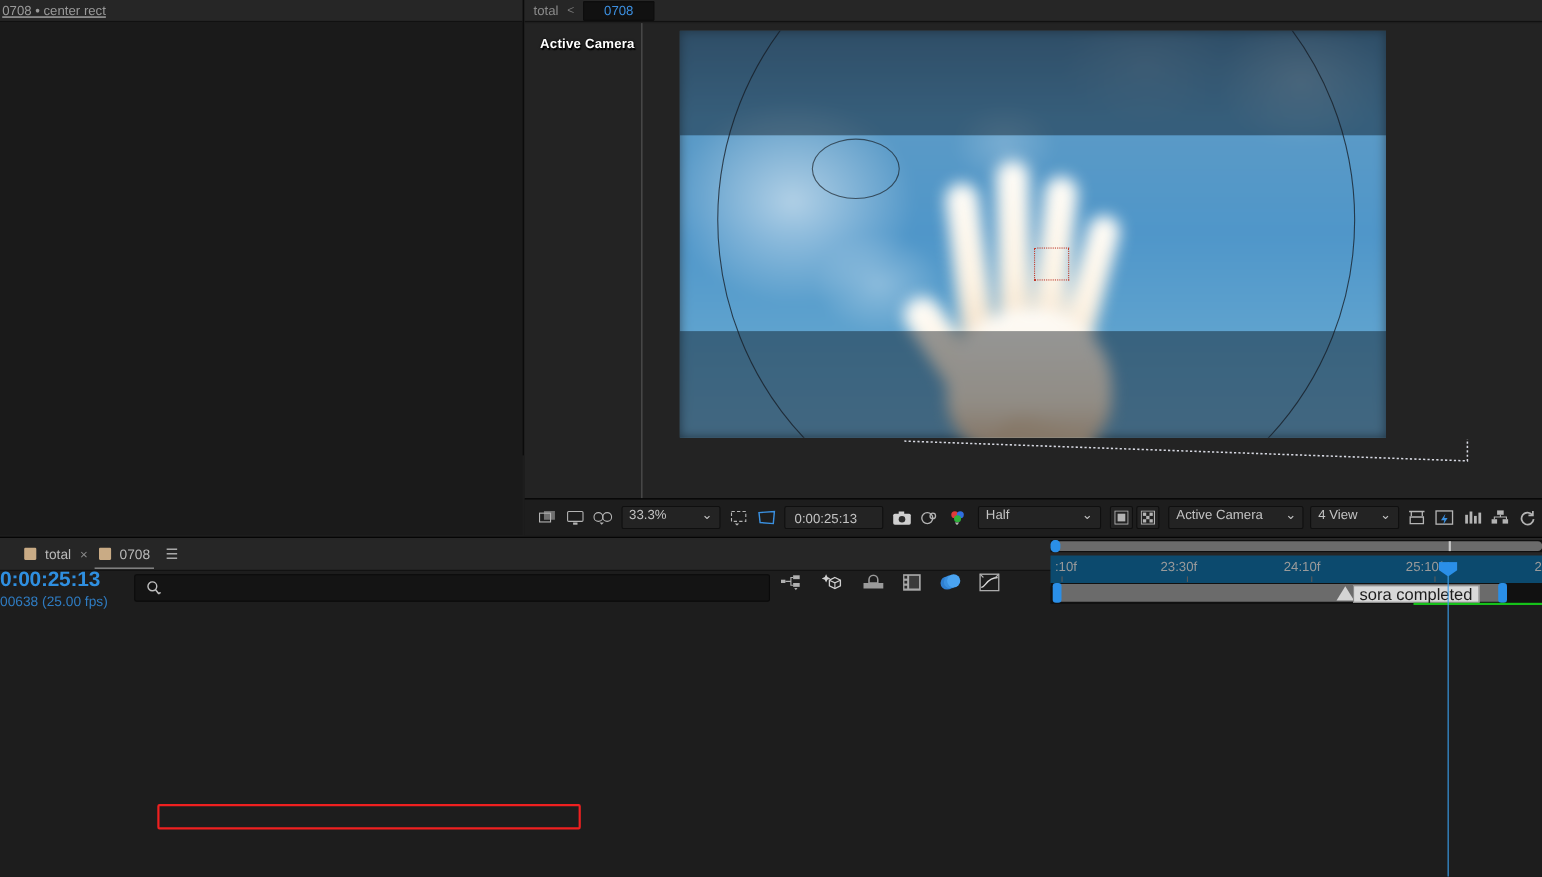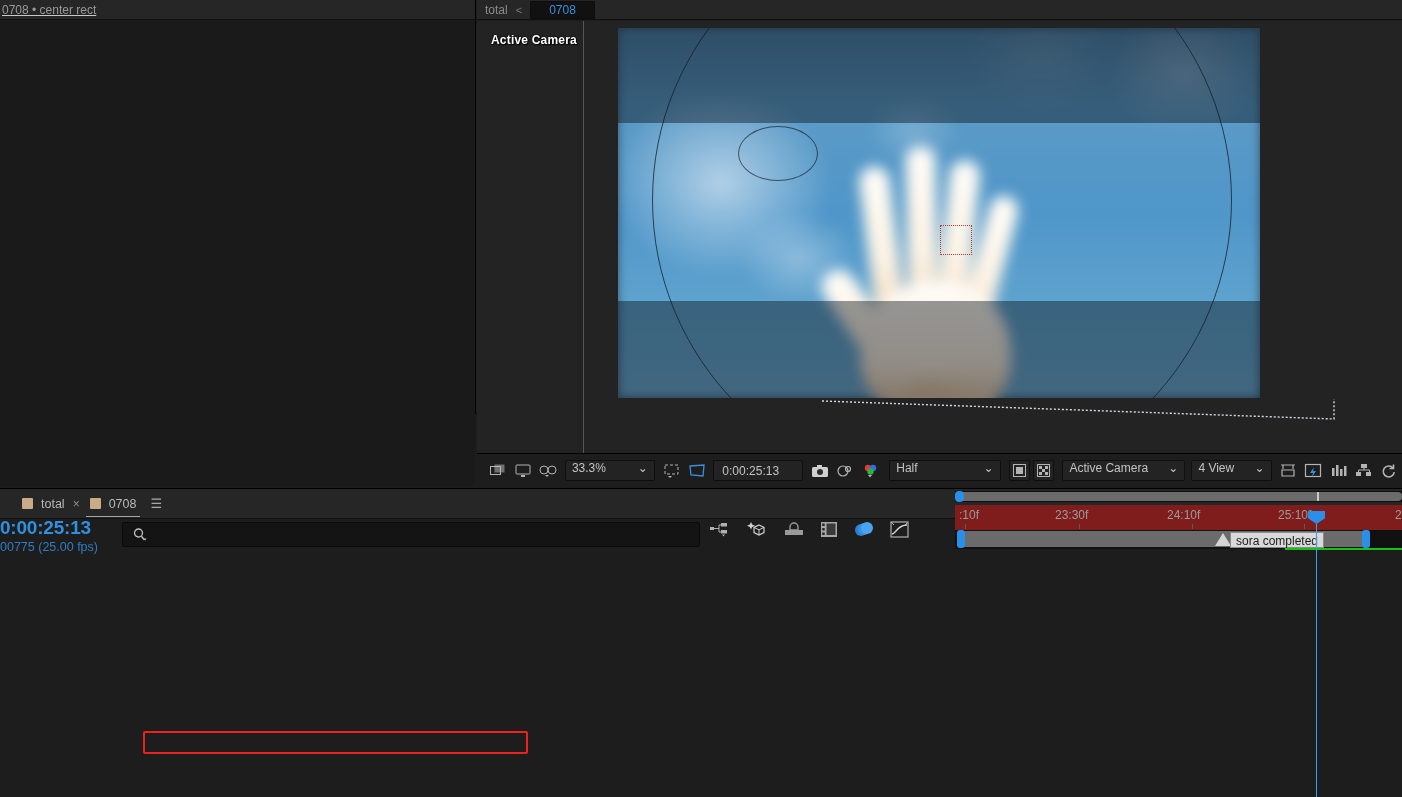--- a/index.html
+++ b/index.html
@@ -192,21 +192,21 @@
   }
   .ruler-scroll .nub-l {
     position: absolute; left: 0px; top: 0; width: 9px; height: 11px;
     background: #2a8fe8; border-radius: 4px;
   }
   .ruler-scroll .tickmark {
     position: absolute; top: 1px; width: 2px; height: 9px; background: #c9c9c9;
   }
   .ruler {
     position: absolute; left: 0; right: 0; top: 16px; height: 28px;
-    background: #7f1d1d; border-bottom: 1px solid #2a2a2a;
+    background: #0c4a6e; border-bottom: 1px solid #2a2a2a;
   }
   .rt { position: absolute; top: 3px; font-size: 12px; color: #9a9a9a; white-space: nowrap; }
   .rtick { position: absolute; top: 19px; width: 1px; height: 5px; background: #5a5a5a; }
 
   .wab {
     position: absolute; left: 0; right: 0; top: 41px; height: 19px;
     background: #111;
   }
   .wab .range {
     position: absolute; top: 1px; height: 16px; background: #6b6b6b;
@@ -217,21 +217,21 @@
     background: #2a8fe8; border-radius: 3px;
   }
   .marker {
     position: absolute; top: 2px; height: 15px; display: flex; align-items: center;
   }
   .marker .tri {
     width: 0; height: 0; border-left: 8px solid transparent;
     border-right: 8px solid transparent; border-bottom: 13px solid #d4d4d4;
   }
   .marker .mlabel {
-    background: #d9d9d9; color: #1c1c1c; font-size: 12px; padding: 0 5px;
+    background: #d9d9d9; color: #1c1c1c; font-size: 15px; padding: 0 5px;
     height: 16px; line-height: 16px; border: 1px solid #8a8a8a; margin-left: -1px;
     white-space: nowrap;
   }
   .green-line {
     position: absolute; top: 59px; height: 2px; background: #16c21a;
   }
 
   
   .rows { position: absolute; left: 0; top: 623px; width: 955px; bottom: 0; }
 
@@ -441,21 +441,21 @@
       <span class="tab-close">×</span>
       <div class="tml-tab tab-active">
         <span class="tab-sw"></span>
         <span class="tab-label">0708</span>
       </div>
       <span class="tab-menu">☰</span>
     </div>
 
     <div class="tml-ctrl">
       <div class="tc-big">0:00:25:13</div>
-      <div class="tc-sub">00775 (25.00 fps)</div>
+      <div class="tc-sub">00638 (25.00 fps)</div>
 
       <div class="search-box">
         <svg width="15" height="14" viewBox="0 0 15 14">
           <circle cx="5.5" cy="5" r="4" fill="none" stroke="#c0c0c0" stroke-width="1.3"></circle>
           <path d="M8.4 8.2L11.5 12" stroke="#c0c0c0" stroke-width="1.4"></path>
           <path d="M11 10.5l2.5 0 -1.25 2z" fill="#c0c0c0"></path>
         </svg>
       </div>
 
       <div class="tml-tools">

